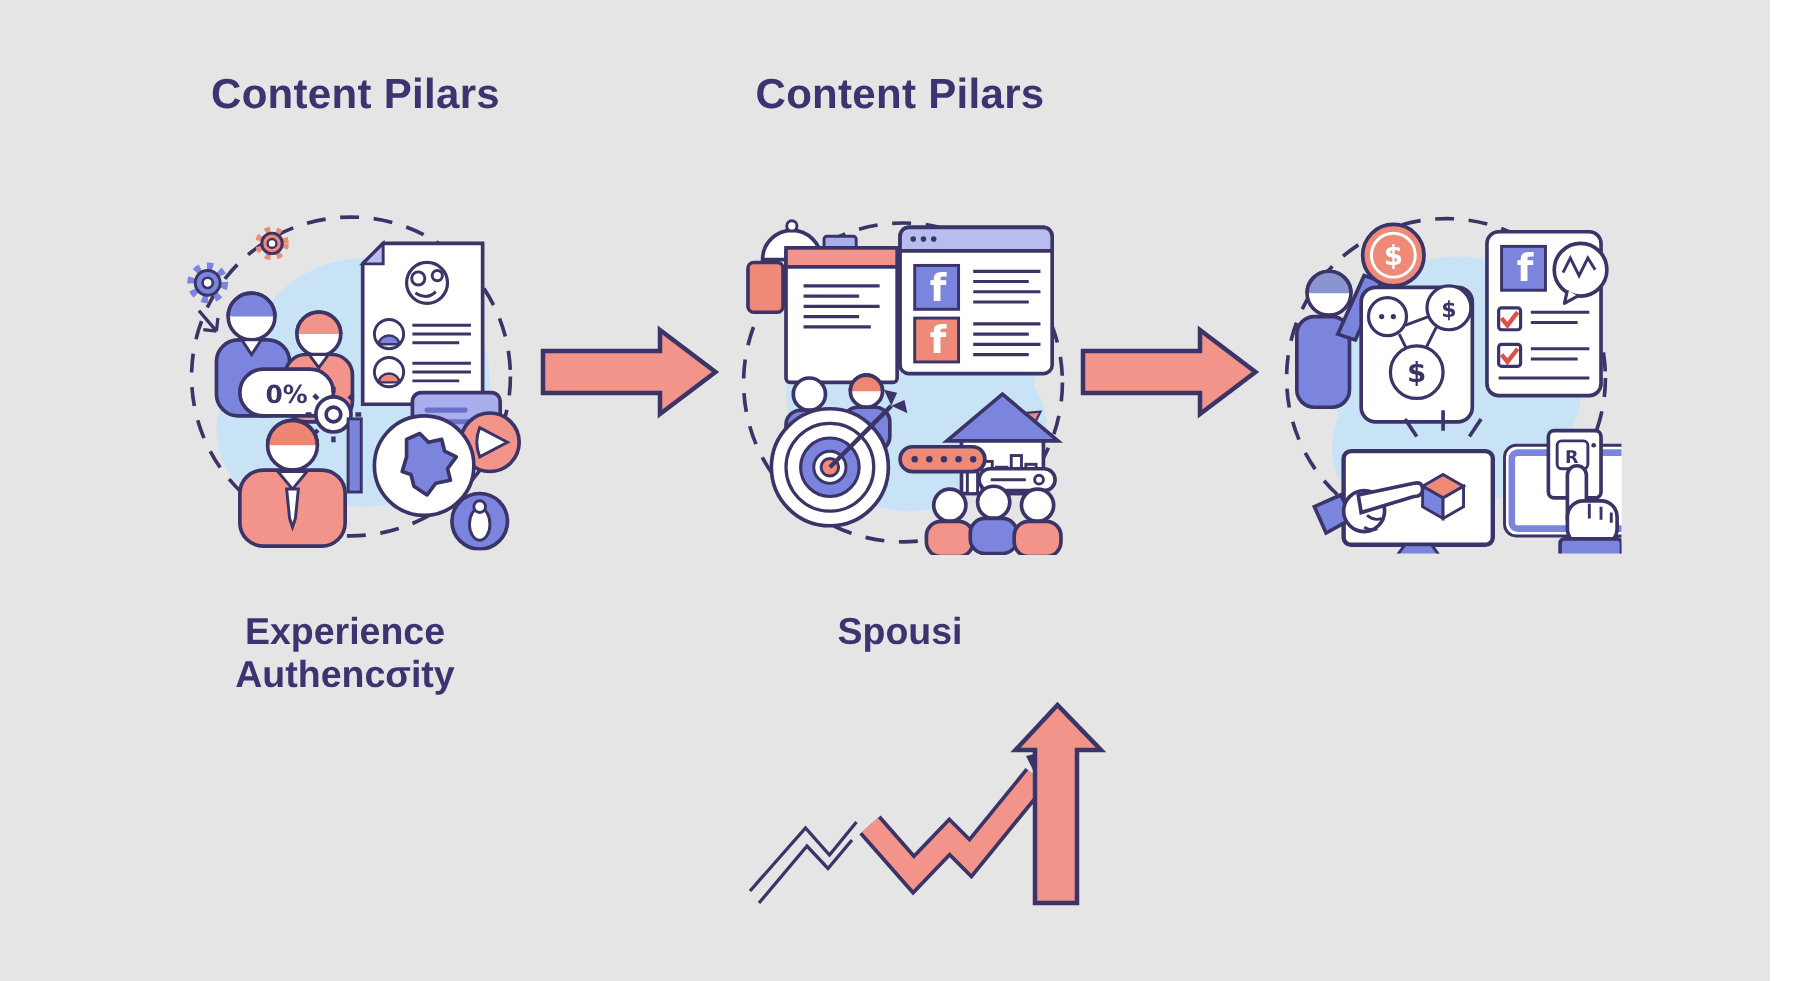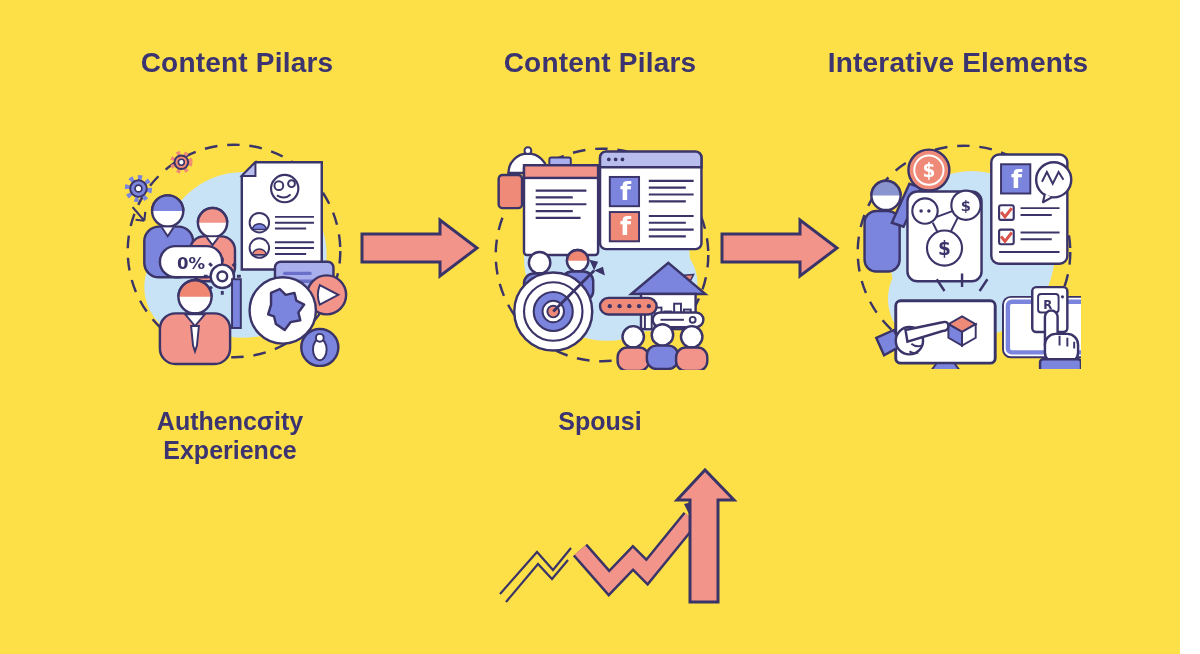--- a/index.html
+++ b/index.html
@@ -1,38 +1,37 @@
 <!DOCTYPE html>
 <html><head>
 <meta charset="utf-8">
 <style>
   html,body{margin:0;padding:0;background:#fff;}
   .canvas{
-    position:relative;width:1180px;height:654px;background:#fde047;
+    position:relative;width:1180px;height:654px;background:#e5e5e5;
     font-family:"Liberation Sans", sans-serif;overflow:hidden;
   }
   .col-title{
     position:absolute;width:300px;text-align:center;
     font-size:28px;font-weight:700;color:#3b3470;letter-spacing:.2px;
   }
   .caption{
     position:absolute;width:300px;text-align:center;
     font-size:25px;line-height:29px;font-weight:700;color:#3b3470;
   }
   .illus,.flow-arrow,.growth{position:absolute;}
   svg text{font-family:"DejaVu Sans","Liberation Sans",sans-serif;font-weight:bold;}
 </style>
 </head>
 <body>
 
 <div class="canvas">
 
   <div class="col-title" style="left:87px;top:47px">Content Pilars</div>
   <div class="col-title" style="left:450px;top:47px">Content Pilars</div>
-  <div class="col-title" style="left:808px;top:47px">Interative Elements</div>
 
   <svg class="illus" style="left:117px;top:133px" width="234" height="234" viewBox="0 0 240 240">
     <circle cx="130" cy="125" r="85" fill="#c9e3f6"></circle>
     <circle cx="80" cy="158" r="52" fill="#c9e3f6"></circle>
     <circle cx="120" cy="121" r="109" fill="none" stroke="#3a3468" stroke-width="2.5" stroke-dasharray="13 10"></circle>
 
     <g>
       <path d="M142,30 H210 V140 H128 V44 Z" fill="#ffffff" stroke="#3a3468" stroke-width="2.5"></path>
       <path d="M142,30 L142,44 L128,44 Z" fill="#b9bdee" stroke="#3a3468" stroke-width="2"></path>
       <circle cx="172" cy="57" r="14" fill="#fff" stroke="#3a3468" stroke-width="2.2"></circle>
@@ -261,22 +260,22 @@
   </svg>
 
   <svg class="flow-arrow" style="left:360px;top:216px" width="120" height="64" viewBox="0 0 120 64">
     <polygon points="2,18 80,18 80,4 117,32 80,60 80,46 2,46" fill="#f2948a" stroke="#3a3468" stroke-width="3"></polygon>
   </svg>
   <svg class="flow-arrow" style="left:720px;top:216px" width="120" height="64" viewBox="0 0 120 64">
     <polygon points="2,18 80,18 80,4 117,32 80,60 80,46 2,46" fill="#f2948a" stroke="#3a3468" stroke-width="3"></polygon>
   </svg>
 
   <div class="caption" style="left:80px;top:407px">
+    <div>Experience</div>
     <div>Authencσity</div>
-    <div>Experience</div>
   </div>
   <div class="caption" style="left:450px;top:407px">
     <div>Spousi</div>
   </div>
   <div class="caption" style="left:810px;top:407px">
   </div>
 
   <svg class="growth" style="left:492px;top:462px" width="265" height="165" viewBox="0 0 265 165">
     <path d="M8,132 L45,90 L61,108 L79,86" fill="none" stroke="#3a3468" stroke-width="2.2"></path>
     <path d="M14,140 L46,102 L60,117 L76,98" fill="none" stroke="#3a3468" stroke-width="2.2"></path>

